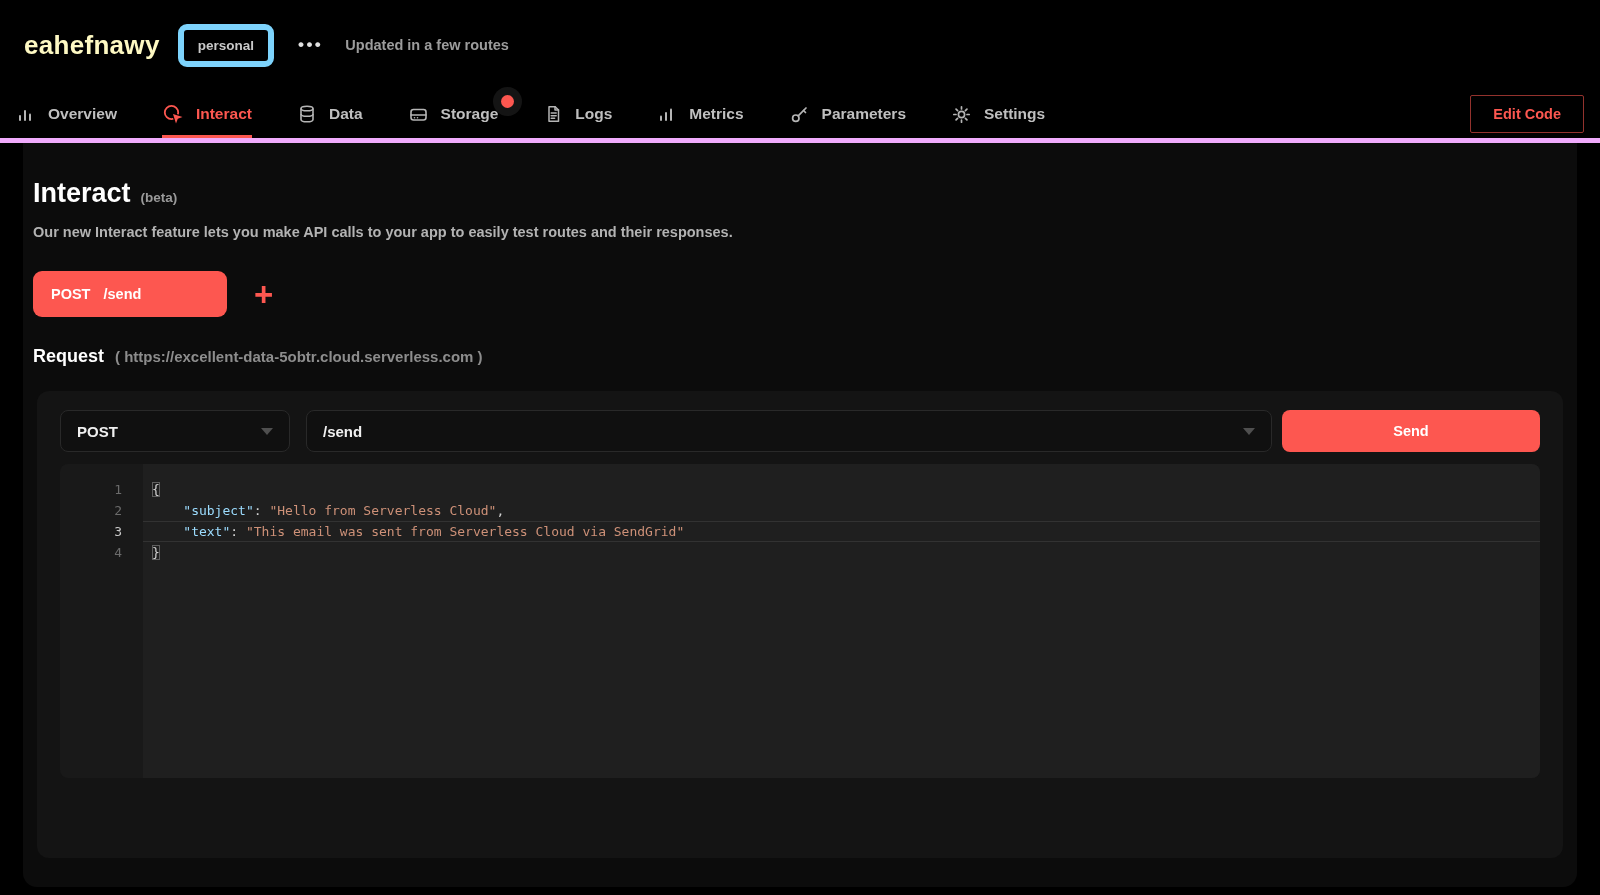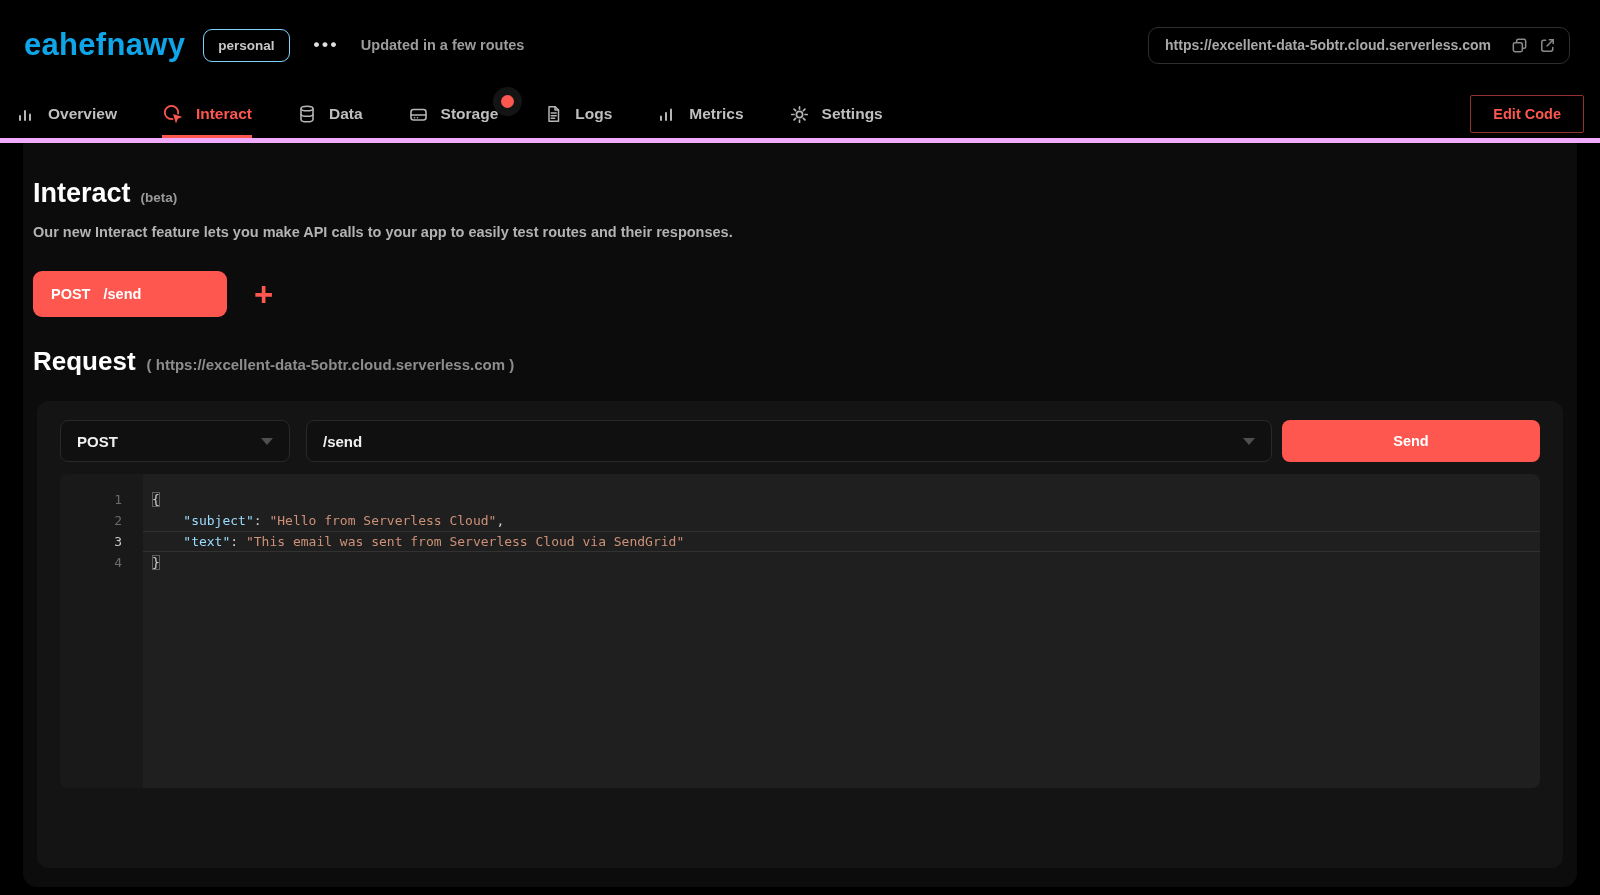--- a/index.html
+++ b/index.html
@@ -1,22 +1,22 @@
 <!DOCTYPE html>
 <html><head>
 <meta charset="utf-8">
 <style>
   * { margin:0; padding:0; box-sizing:border-box; }
   html,body { width:1600px; height:895px; background:#000; overflow:hidden;
     font-family:"Liberation Sans", sans-serif; color:#fff; }
 
   
   .top-header { height:90px; display:flex; align-items:center; padding:0 30px 0 24px; }
-  .app-title { font-size:31px; font-weight:800; letter-spacing:.3px; color:#0ea5e9; }
-  .org-badge { margin-left:18px; padding:8px 14px; border:1px solid #7dd3fc; border-radius:9px;
+  .app-title { font-size:26px; font-weight:800; letter-spacing:.3px; color:#fef9c3; }
+  .org-badge { margin-left:18px; padding:8px 14px; border:6px solid #7dd3fc; border-radius:9px;
     color:#c9c9c9; font-size:13.5px; font-weight:600; }
   .dots-menu { margin-left:24px; color:#e0e0e0; font-size:17px; font-weight:900; letter-spacing:2.5px; cursor:pointer; }
   .updated-text { margin-left:22px; color:#9c9c9c; font-size:14.5px; font-weight:600; }
   .url-box { margin-left:auto; width:422px; height:37px; border:1px solid #2e2e2e; border-radius:10px;
     display:flex; align-items:center; padding:0 12px 0 16px; }
   .url-text { color:#a9a9a9; font-size:14px; font-weight:600; flex:1; white-space:nowrap; overflow:hidden; }
   .url-box .icon { color:#8a8a8a; display:flex; margin-left:9px; cursor:pointer; }
 
   
   .nav-bar { height:53px; border-bottom:5px solid #f0abfc; display:flex; align-items:stretch; padding:0 16px; }
@@ -41,21 +41,21 @@
   .page-desc { margin-top:15px; color:#b3b3b3; font-size:14.5px; font-weight:700; }
 
   .route-row { margin-top:31px; display:flex; align-items:center; }
   .route-chip { width:194px; height:46px; background:#fd5750; border-radius:9px; display:flex;
     align-items:center; padding-left:18px; gap:13px; font-weight:800; font-size:14.5px; color:#fff;
     border:none; font-family:inherit; cursor:pointer; }
   .add-route-btn { margin-left:27px; background:none; border:none; color:#fd5750; font-size:33px;
     font-weight:700; line-height:1; cursor:pointer; font-family:inherit; }
 
   .request-heading-row { margin-top:29px; display:flex; align-items:baseline; }
-  .request-heading { font-size:26px; font-weight:800; }
+  .request-heading { font-size:18px; font-weight:800; }
   .request-url-paren { margin-left:11px; color:#8d8d8d; font-size:15px; font-weight:700; }
 
   .request-panel { margin:24px 4px 0; height:467px; background:#141414; border-radius:12px;
     padding:19px 23px 0; }
   .controls-row { display:flex; height:42px; }
   .select-box { background:#101010; border:1px solid #292929; border-radius:8px; display:flex;
     align-items:center; padding:0 16px; color:#f0f0f0; font-size:15px; font-weight:600; cursor:pointer; }
   .method-select { width:230px; justify-content:space-between; }
   .path-select { flex:1; margin-left:16px; justify-content:space-between; }
   .caret { width:0; height:0; border-left:6px solid transparent; border-right:6px solid transparent;
@@ -83,36 +83,20 @@
   .bracket-box { outline:1px solid #5f5f5f; outline-offset:-1px; }
 </style>
 </head>
 <body>
 
 <header class="top-header">
   <div class="app-title">eahefnawy</div>
   <div class="org-badge">personal</div>
   <div class="dots-menu">•••</div>
   <div class="updated-text">Updated in a few routes</div>
-  <div class="url-box">
-    <span class="url-text">https://excellent-data-5obtr.cloud.serverless.com</span>
-    <span class="icon">
-      <svg width="19" height="19" viewBox="0 0 20 20" fill="none" stroke="currentColor" stroke-width="1.6" stroke-linejoin="round">
-        <rect x="7" y="3.5" width="9.5" height="9.5" rx="1.8"></rect>
-        <rect x="3.5" y="7" width="9.5" height="9.5" rx="1.8" fill="#050505"></rect>
-      </svg>
-    </span>
-    <span class="icon">
-      <svg width="19" height="19" viewBox="0 0 20 20" fill="none" stroke="currentColor" stroke-width="1.6" stroke-linecap="round" stroke-linejoin="round">
-        <path d="M8 4.5 H6 a2 2 0 0 0 -2 2 V14 a2 2 0 0 0 2 2 h7.5 a2 2 0 0 0 2-2 V12"></path>
-        <path d="M9.5 10.5 L16 4"></path>
-          <path d="M12 4 h4 v4"></path>
-      </svg>
-    </span>
-  </div>
 </header>
 
 <nav class="nav-bar">
 
   <div class="nav-tab">
       <span class="icon">
         <svg width="20" height="20" viewBox="0 0 20 20" fill="none" stroke="currentColor" stroke-width="2" stroke-linecap="round">
           <path d="M4 16 v-4"></path>
           <path d="M9 16 V7"></path>
           <path d="M14 16 V10.5"></path>
@@ -165,20 +149,30 @@
     </div>
     <div class="nav-tab">
       <span class="icon">
         <svg width="20" height="20" viewBox="0 0 20 20" fill="none" stroke="currentColor" stroke-width="2" stroke-linecap="round">
           <path d="M4 16 v-3.5"></path>
           <path d="M9 16 V9"></path>
           <path d="M14 16 V5.5"></path>
         </svg>
       </span>
       <span class="tab-label">Metrics</span>
+    </div>
+    <div class="nav-tab">
+      <span class="icon">
+        <svg width="21" height="21" viewBox="0 0 21 21" fill="none" stroke="currentColor" stroke-width="1.7" stroke-linecap="round">
+          <circle cx="6.8" cy="14.2" r="3.2"></circle>
+          <path d="M9.2 11.8 L17 4"></path>
+          <path d="M14.5 6.5 l2 2"></path>
+        </svg>
+      </span>
+      <span class="tab-label">Parameters</span>
     </div>
     <div class="nav-tab">
       <span class="icon">
         <svg width="21" height="21" viewBox="0 0 21 21" fill="none" stroke="currentColor" stroke-width="1.7" stroke-linecap="round">
           <circle cx="10.5" cy="10.5" r="3.1"></circle>
           <path d="M10.5 2.8 v2.2"></path>
           <path d="M10.5 16 v2.2"></path>
           <path d="M2.8 10.5 h2.2"></path>
           <path d="M16 10.5 h2.2"></path>
           <path d="M5.05 5.05 l1.55 1.55"></path>

